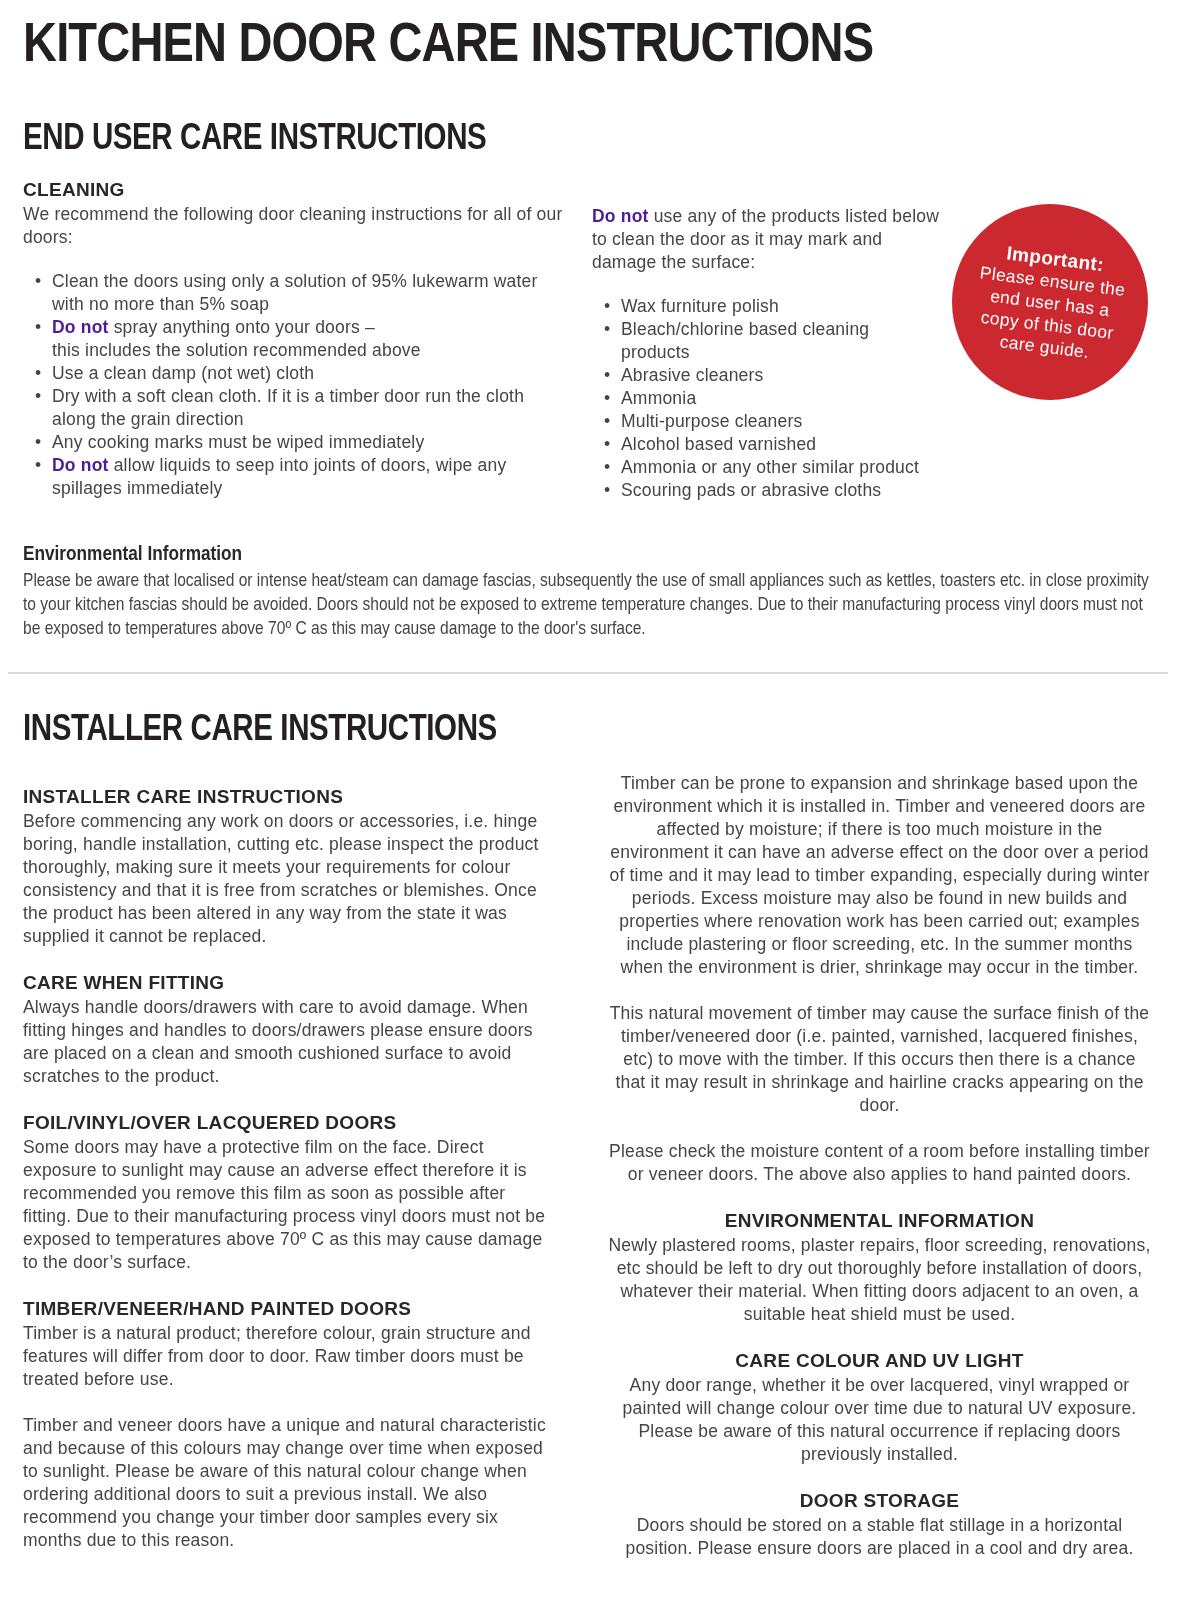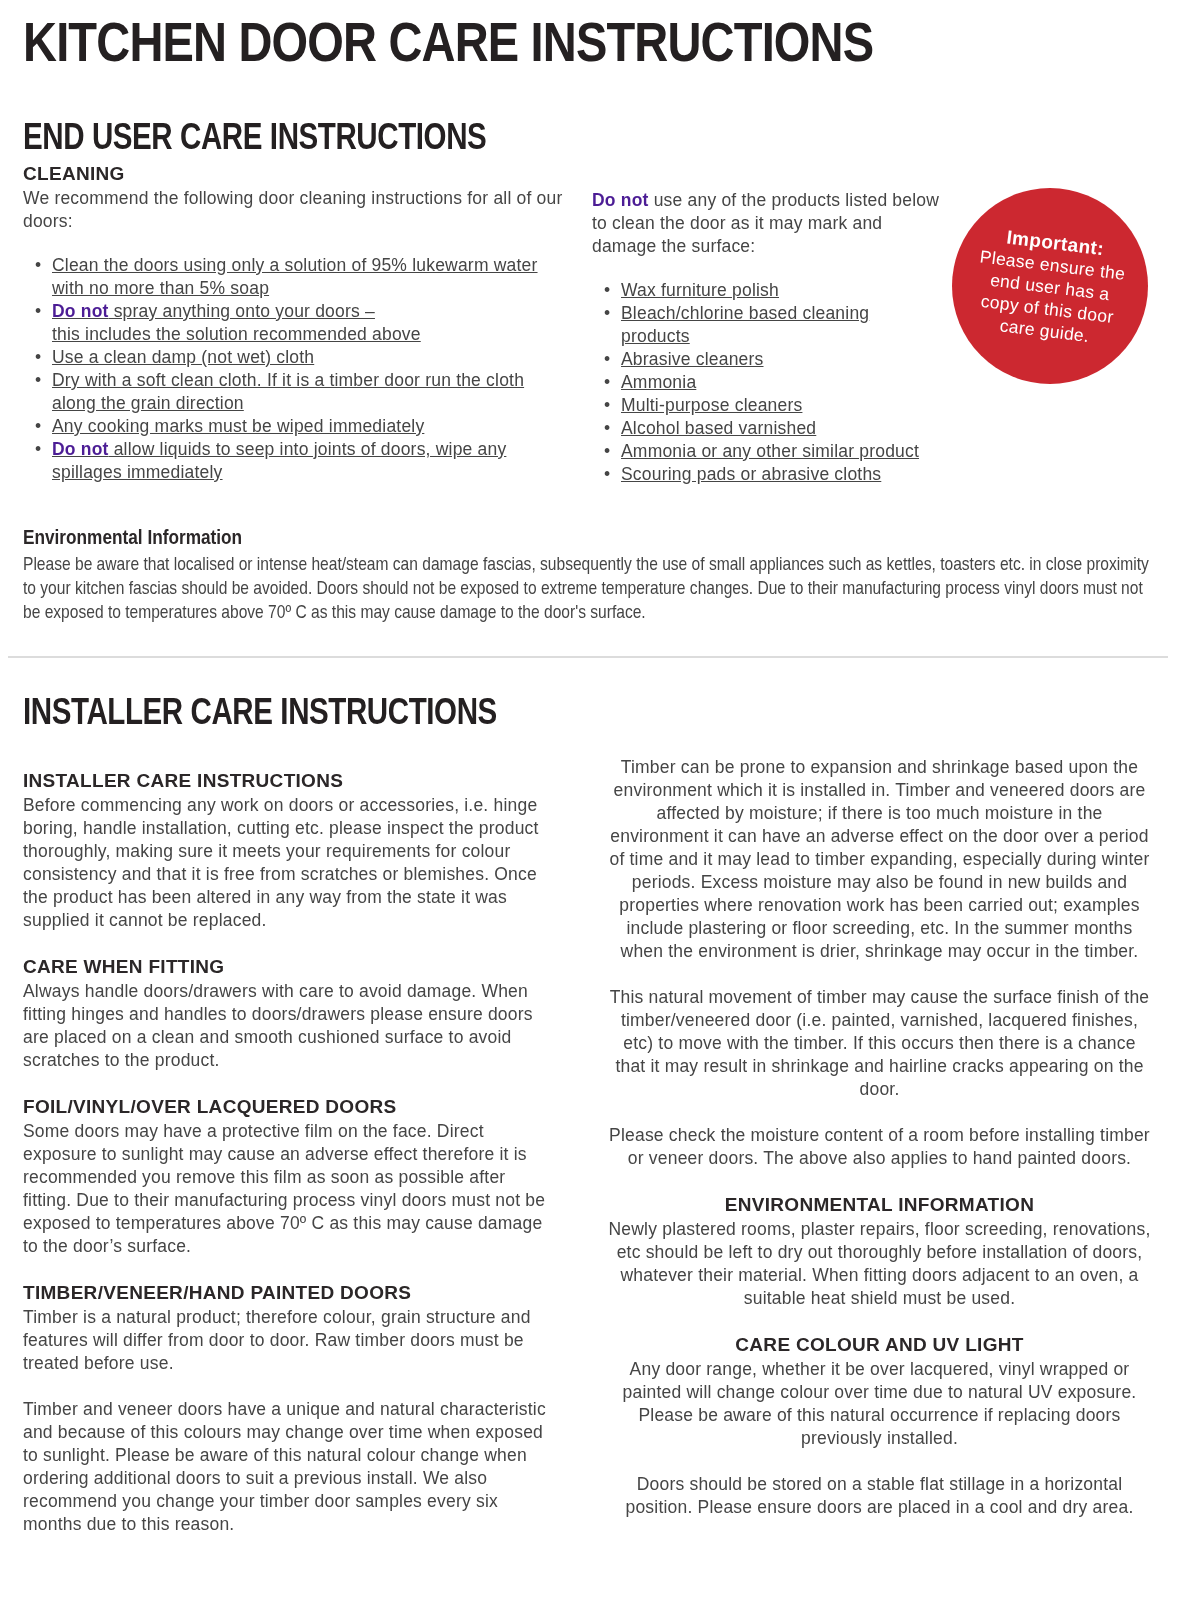--- a/index.html
+++ b/index.html
@@ -27,25 +27,25 @@
   h2.installer-title { margin-top: 39px; }
 
   .subhead {
     font-size: 19px; line-height: 23px; font-weight: 700;
     color: #2b2728; letter-spacing: 0.3px; margin: 0;
   }
   p.body-text { margin: 2px 0 0; font-size: 17.5px; line-height: 23px; letter-spacing: 0.2px; }
   b.lead-bold { color: #4c1d95; }
 
   ul.bullets { list-style: none; margin: 21px 0 0; padding: 0 0 0 12px; }
-  ul.bullets li { position: relative; padding-left: 17px; font-size: 17.5px; line-height: 23px; letter-spacing: 0.2px; text-decoration: underline; }
+  ul.bullets li { position: relative; padding-left: 17px; font-size: 17.5px; line-height: 23px; letter-spacing: 0.2px; }
   ul.bullets li::before { content: "•"; position: absolute; left: 0; top: 0; color: #454545; }
   .li-text { white-space: pre-line; }
 
-  .eu-row { display: flex; margin-top: 10px; align-items: flex-start; justify-content: center; }
+  .eu-row { display: flex; margin-top: 26px; align-items: flex-start; justify-content: center; }
   .eu-left { width: 545px; flex: none; }
   .eu-right { width: 350px; flex: none; margin-left: 24px; padding-top: 25px; }
   .badge-area { flex: 1; position: relative; align-self: stretch; }
 
   .badge {
     position: absolute; left: 10px; top: 26px;
     width: 196px; height: 196px; border-radius: 50%;
     background: #cc2830; color: #ffffff;
     display: flex; align-items: center; justify-content: center;
     text-align: center;
@@ -162,19 +162,20 @@
       </div>
       <div class="block">
         <h3 class="subhead">ENVIRONMENTAL INFORMATION</h3>
         <p class="body-text">Newly plastered rooms, plaster repairs, floor screeding, renovations, etc should be left to dry out thoroughly before installation of doors, whatever their material. When fitting doors adjacent to an oven, a suitable heat shield must be used.</p>
       </div>
       <div class="block">
         <h3 class="subhead">CARE COLOUR AND UV LIGHT</h3>
         <p class="body-text">Any door range, whether it be over lacquered, vinyl wrapped or painted will change colour over time due to natural UV exposure.  Please be aware of this natural occurrence if replacing doors previously installed.</p>
       </div>
       <div class="block">
+        <h3 class="subhead">DOOR STORAGE</h3>
         <p class="body-text">Doors should be stored on a stable flat stillage in a horizontal position. Please ensure doors are placed in a cool and dry area.</p>
       </div>
     </div>
 
   </div>
 
 </div>
 
 </body></html>

